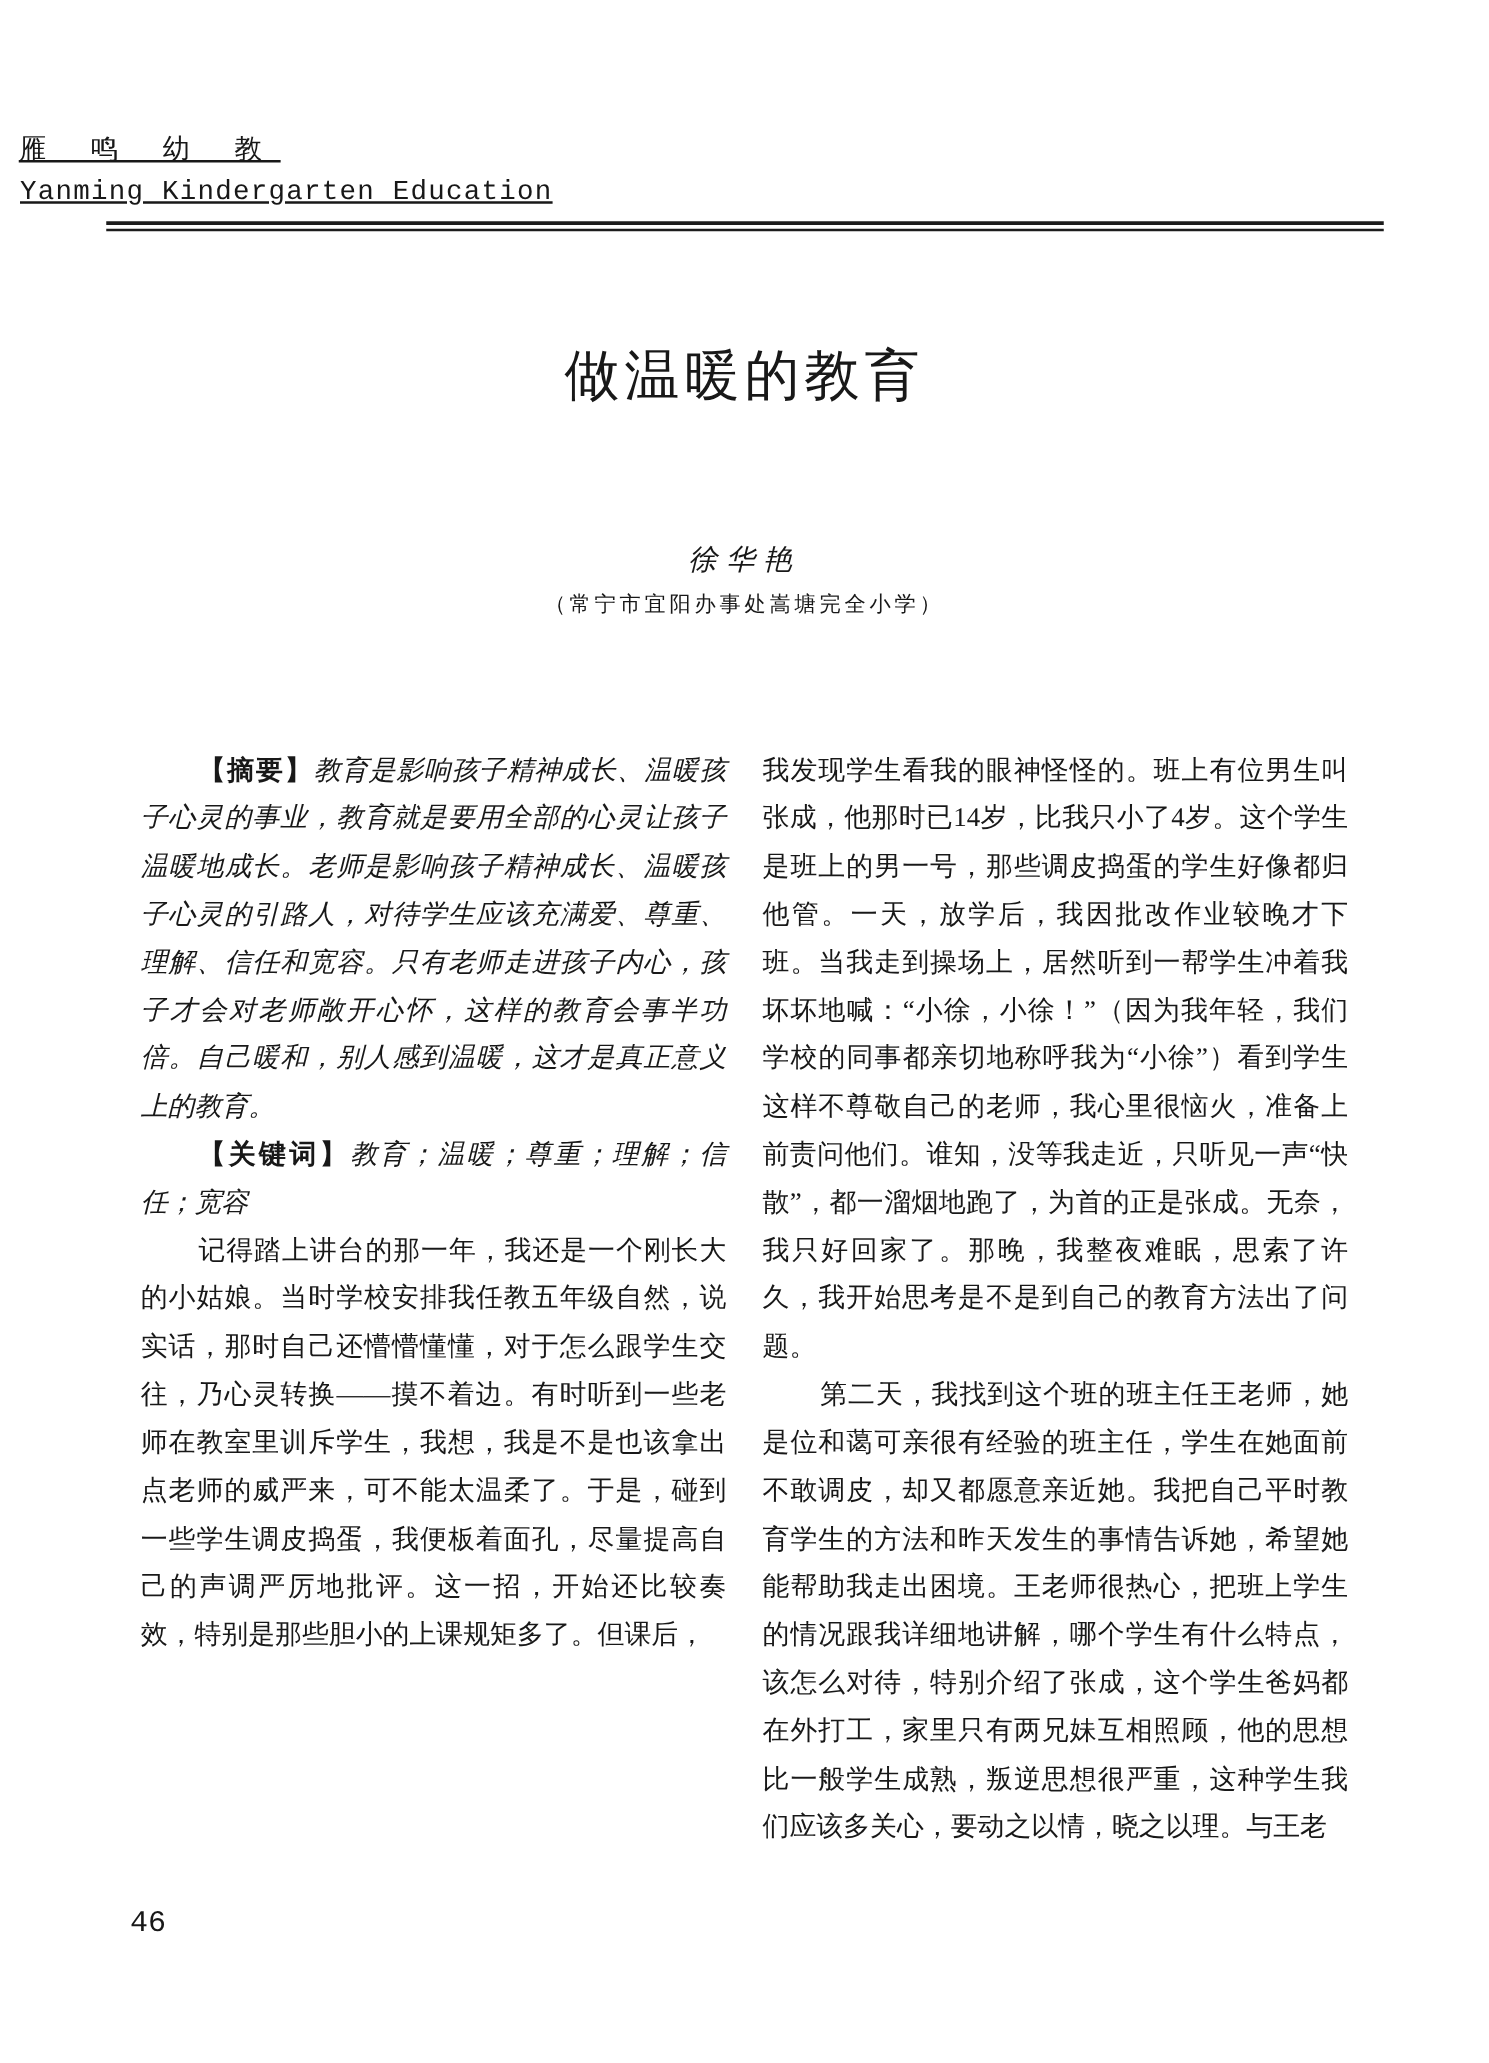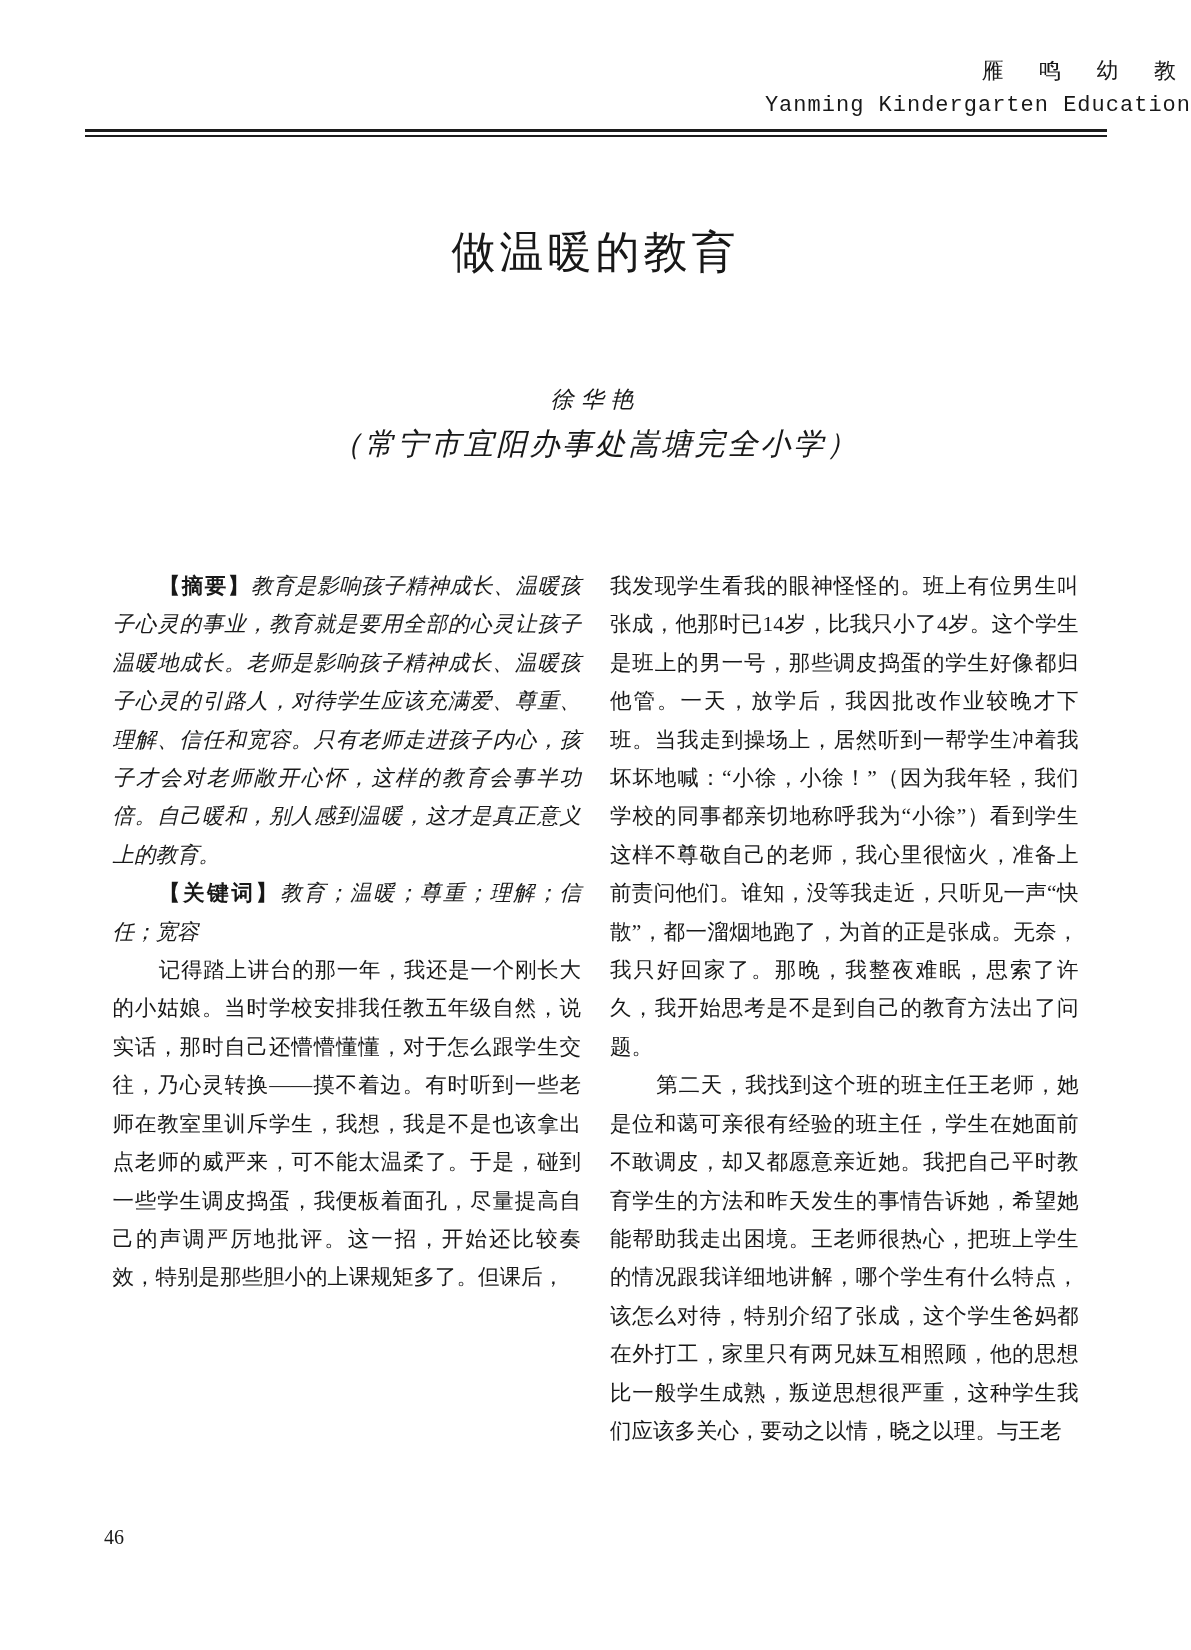--- a/index.html
+++ b/index.html
@@ -9,22 +9,23 @@
   }
   body {
     width: 1191px;
     height: 1650px;
     position: relative;
     color: #181818;
     font-family: "Liberation Serif", serif;
     overflow: hidden;
   }
   .page-header {
-    padding-top: 56px;
-    text-align: right;
+    padding-top: 104px;
+    text-align: left;
+    text-decoration: underline;
   }
   .journal-cn {
     font-size: 22px;
     letter-spacing: 15px;
     text-indent: 15px;
     font-weight: 500;
   }
   .journal-en {
     font-family: "Liberation Mono", "DejaVu Sans Mono", monospace;
     font-size: 22px;
@@ -49,22 +50,21 @@
   .author-line {
     margin-top: 102px;
     text-align: center;
     font-size: 23px;
     font-style: italic;
     letter-spacing: 7px;
   }
   .affiliation-line {
     margin-top: 9px;
     text-align: center;
-    font-size: 30px;
-    font-style: italic;
+    font-size: 17px;
     letter-spacing: 3px;
   }
   .columns {
     margin: 102px auto 0 auto;
     width: 966px;
     display: flex;
     gap: 29px;
     font-size: 21.5px;
     line-height: 38.4px;
     text-align: justify;
@@ -80,21 +80,22 @@
     font-style: normal;
     font-weight: bold;
     font-family: Liberation Sans, sans-serif;
     letter-spacing: 1px;
   }
   .after-keywords { margin-top: 37px; }
   .page-number {
     position: absolute;
     left: 104px;
     top: 1526px;
-    font-size: 20px;
+    font-size: 24px;
+    font-family: Liberation Mono, monospace;
   }
 </style>
 </head>
 <body>
 
 <header class="page-header">
   <div class="journal-cn">雁 鸣 幼 教</div>
   <div class="journal-en">Yanming Kindergarten Education</div>
   <div class="header-rule"></div>
 </header>

